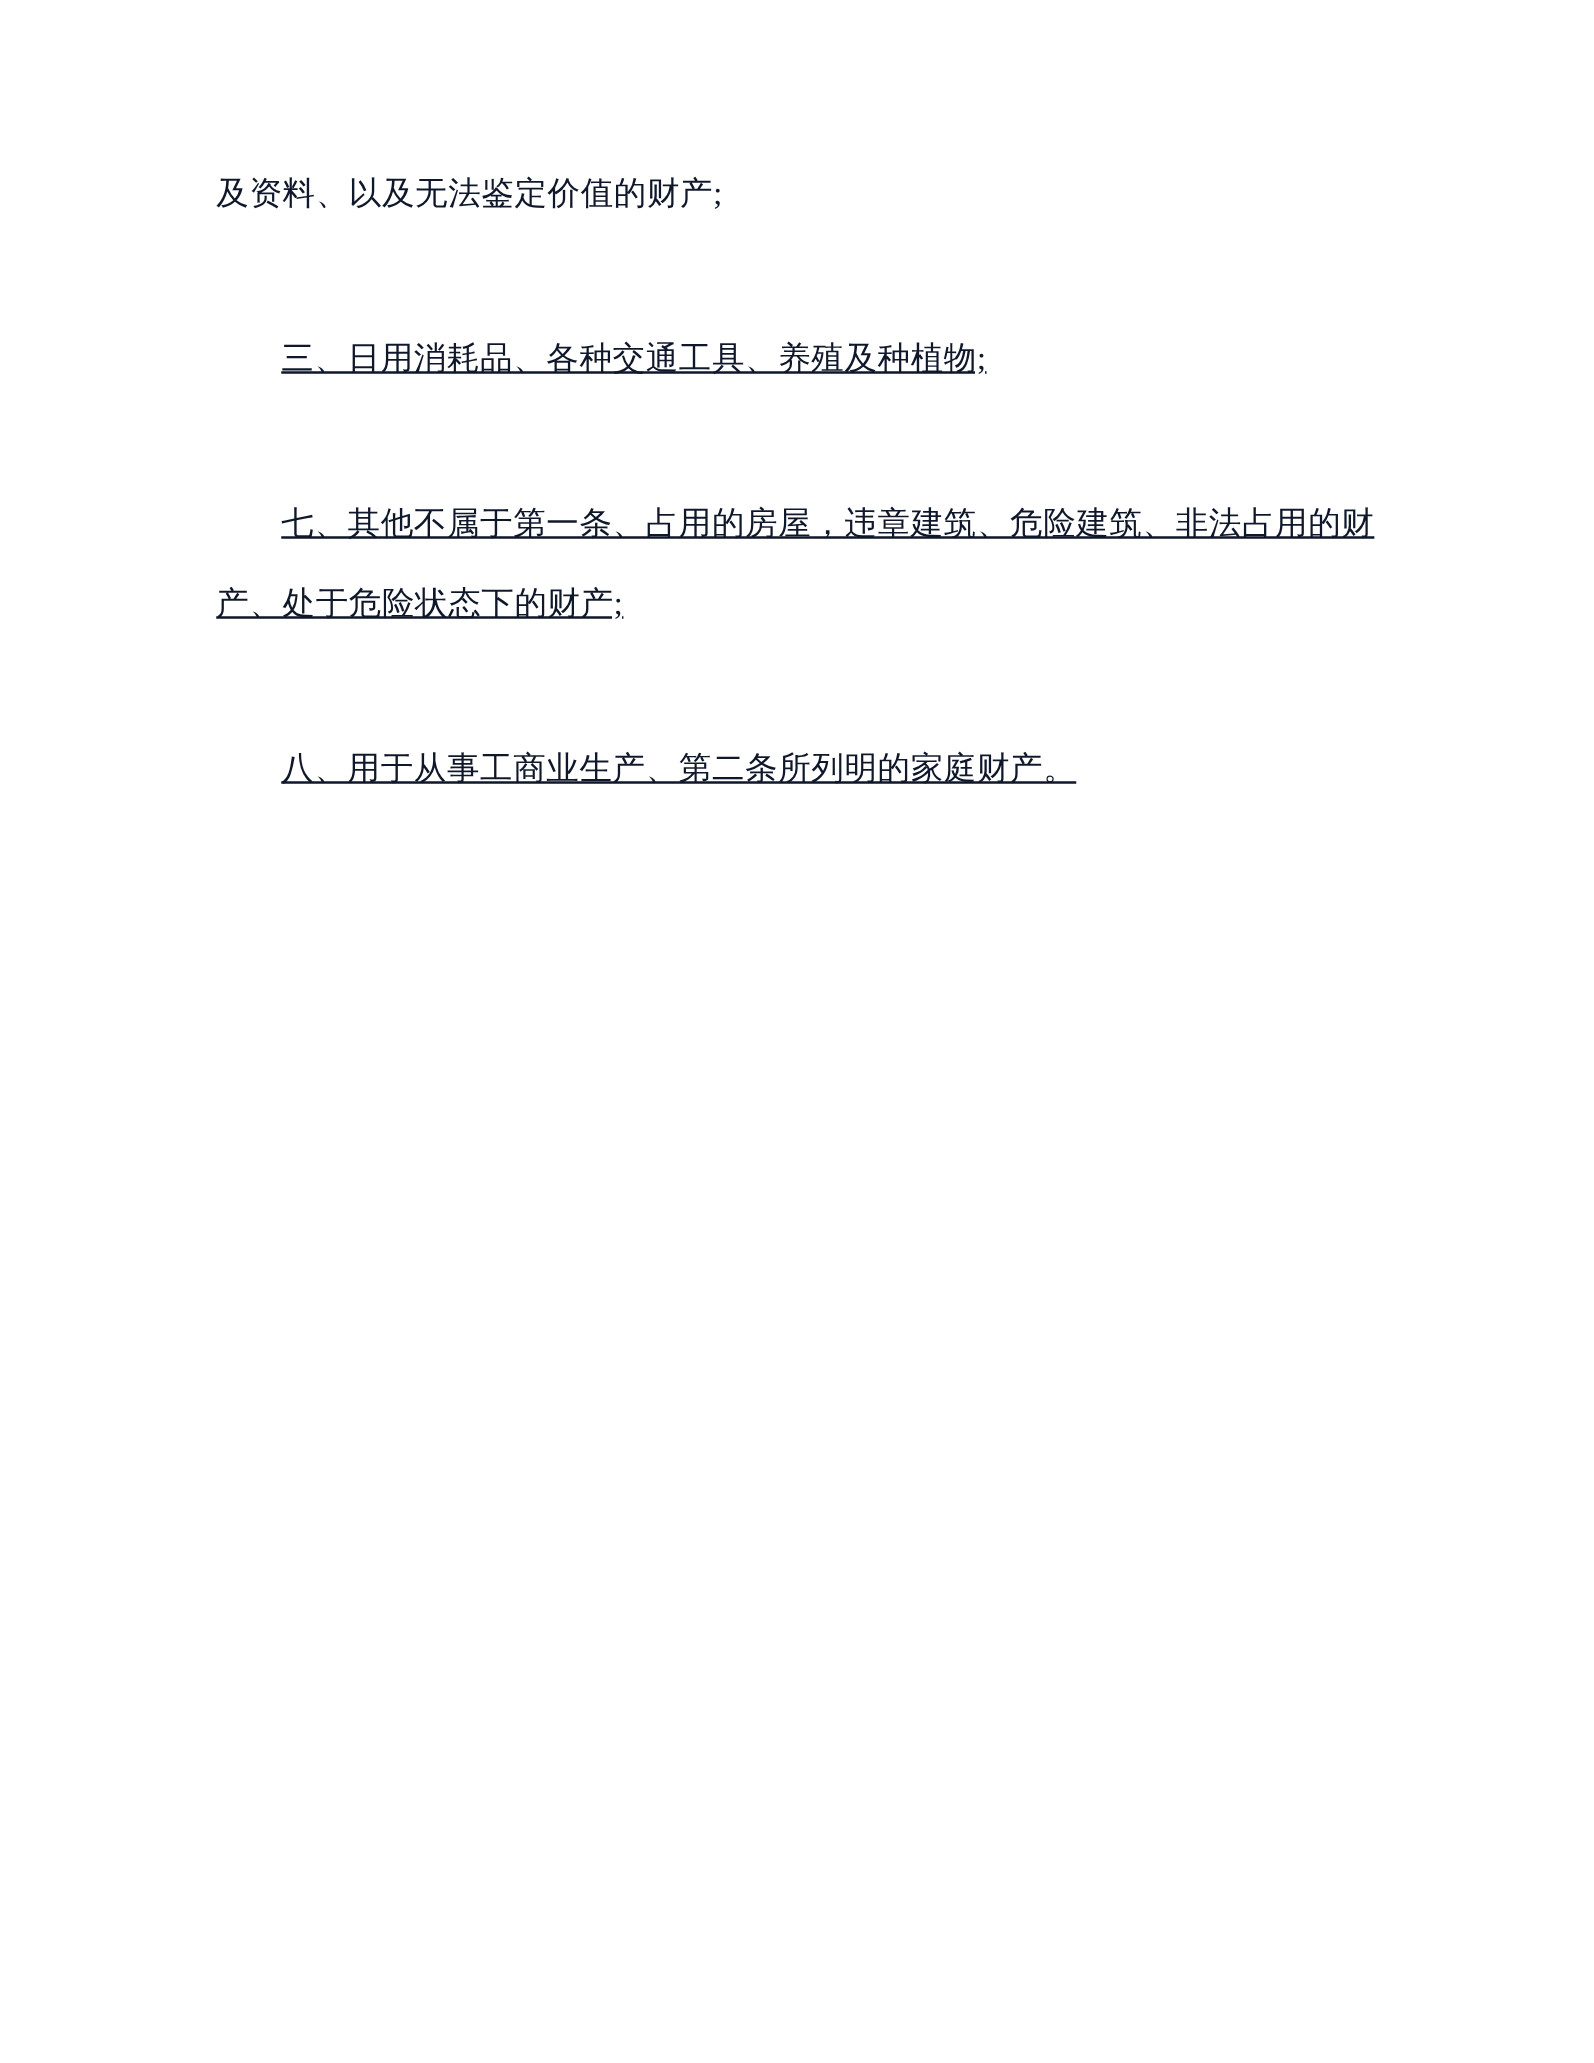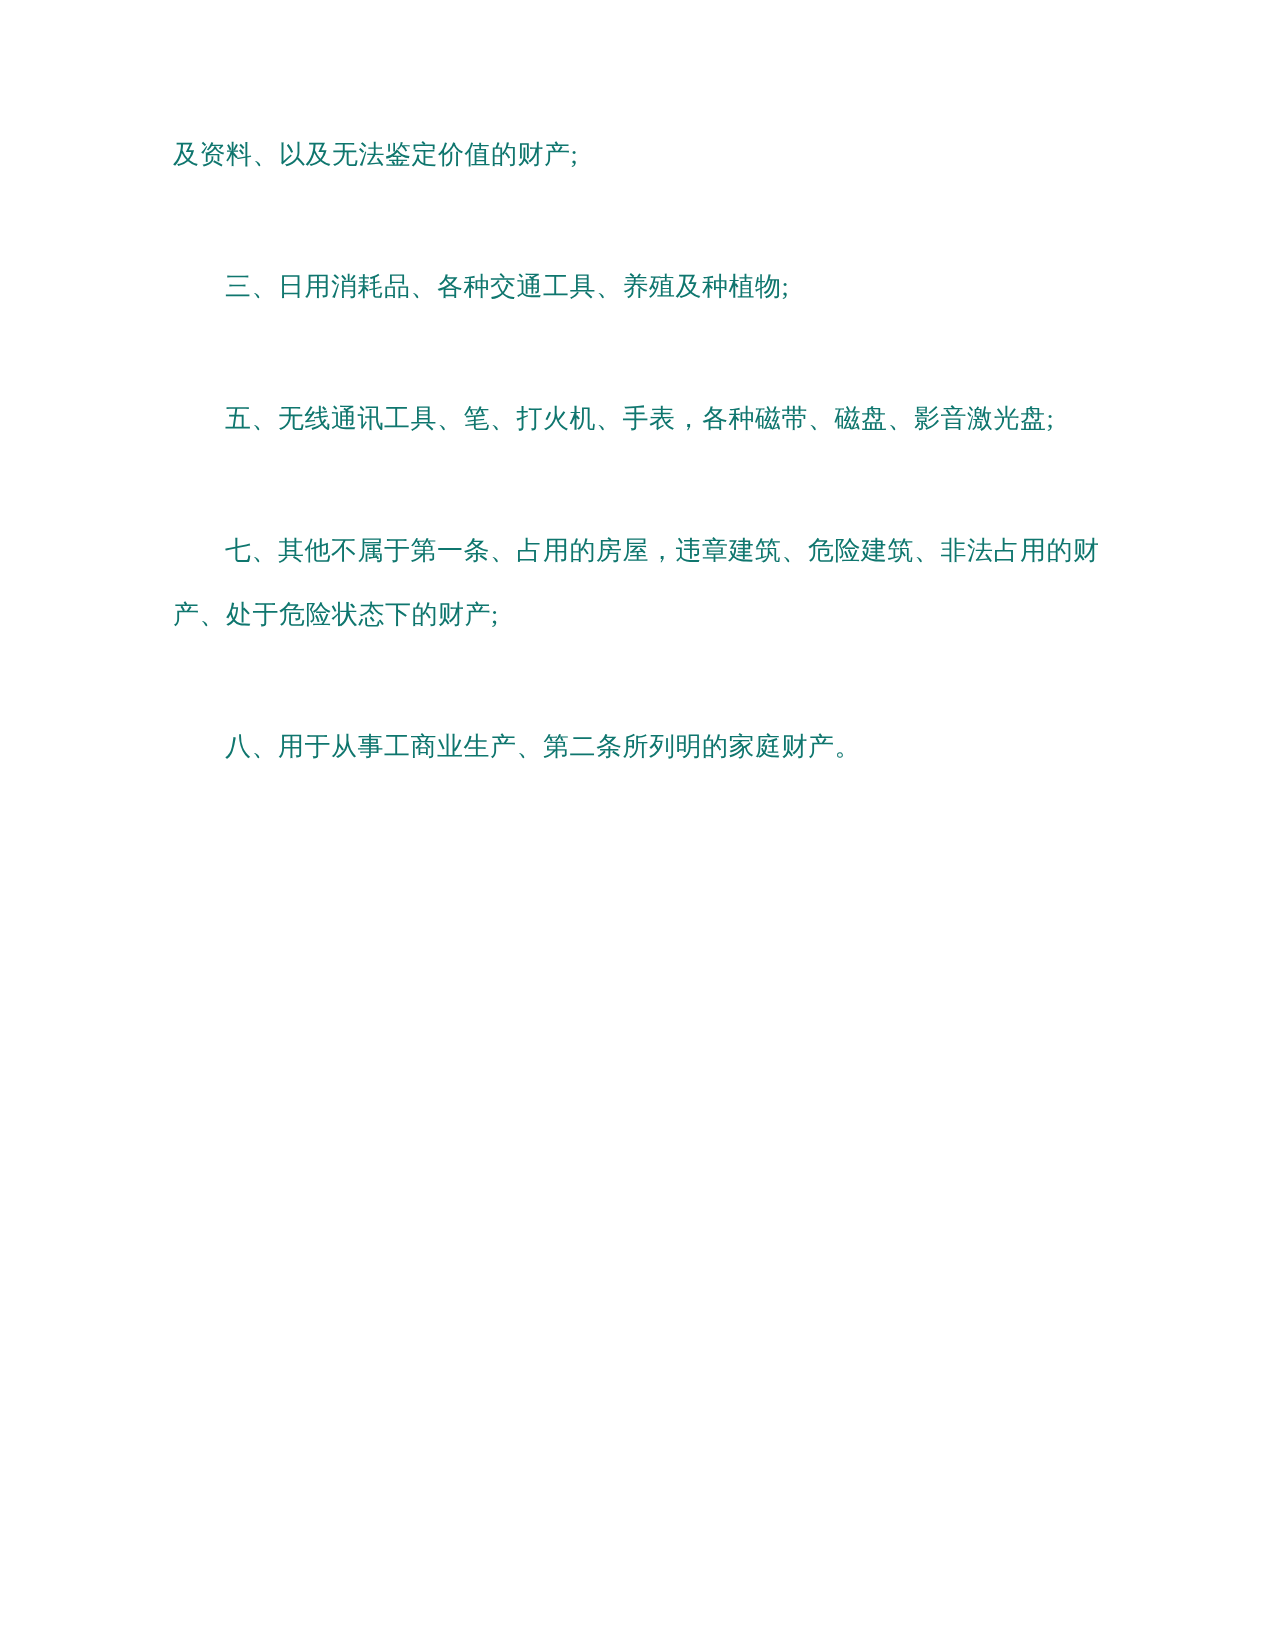--- a/index.html
+++ b/index.html
@@ -16,32 +16,32 @@
     box-sizing: border-box;
     width: 1275px;
     height: 1650px;
     background: #ffffff;
     padding: 123px 164px 0 173px;
   }
   .para {
     font-family: "Liberation Serif", "DejaVu Serif", serif;
     font-size: 26px;
     line-height: 64px;
-    color: #0f766e;
+    color: #0f172a;
     margin: 0 0 68px 0;
     text-align: left;
     letter-spacing: 0.5px;
     word-break: break-all;
   }
   .para.indent {
     text-indent: 2em;
+    text-decoration: underline;
   }
 </style>
 </head>
 <body>
 
 <div class="page">
   <p class="para">及资料、以及无法鉴定价值的财产;</p>
   <p class="para indent">三、日用消耗品、各种交通工具、养殖及种植物;</p>
-  <p class="para indent">五、无线通讯工具、笔、打火机、手表，各种磁带、磁盘、影音激光盘;</p>
   <p class="para indent">七、其他不属于第一条、占用的房屋，违章建筑、危险建筑、非法占用的财产、处于危险状态下的财产;</p>
   <p class="para indent">八、用于从事工商业生产、第二条所列明的家庭财产。</p>
 </div>
 
 </body></html>

